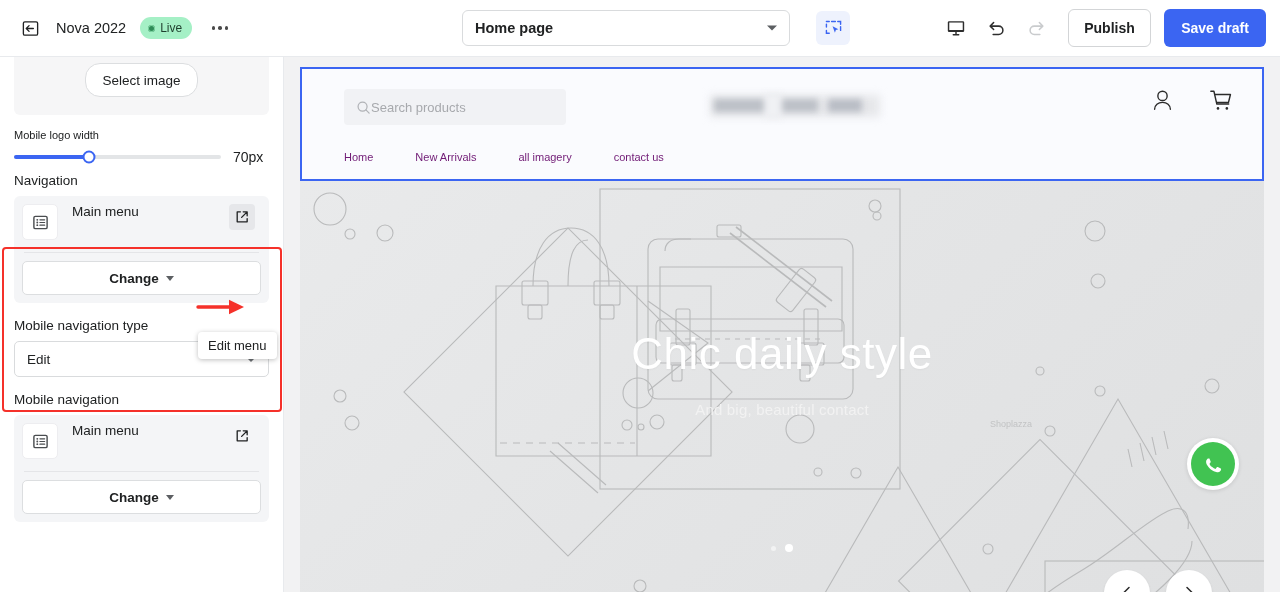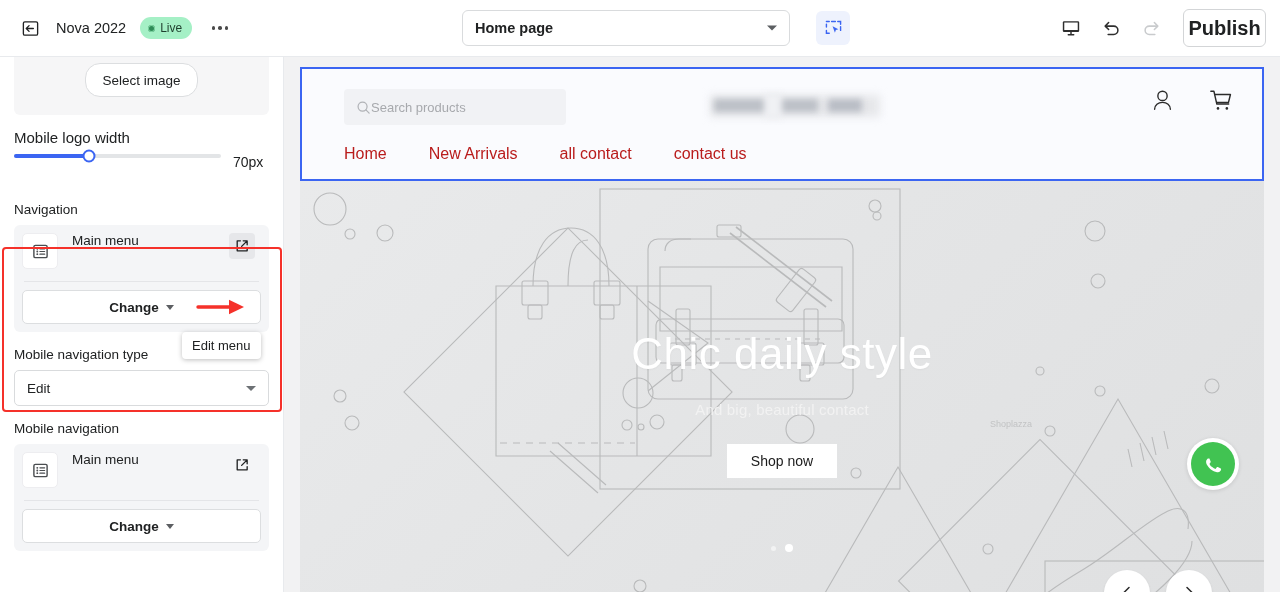--- a/index.html
+++ b/index.html
@@ -75,21 +75,21 @@
   .icon-btn {
     width: 36px; height: 38px; border-radius: 6px;
     display: flex; align-items: center; justify-content: center;
     cursor: pointer;
   }
   .btn-publish {
     margin-left: 10px;
     width: 83px; height: 38px; border-radius: 6px;
     border: 1px solid #d3d5d7; background: #fff;
     display: flex; align-items: center; justify-content: center;
-    font-size: 20px; font-weight: 600; color: #202223; cursor: pointer;
+    font-size: 14px; font-weight: 600; color: #202223; cursor: pointer;
   }
   .btn-save {
     margin-left: 9px;
     width: 102px; height: 38px; border-radius: 6px;
     background: #3b65f2; border: none;
     display: flex; align-items: center; justify-content: center;
     font-size: 14px; font-weight: 600; color: #fff; cursor: pointer;
   }
 
   
@@ -103,22 +103,22 @@
     background: #f6f6f7; border-radius: 6px;
     height: 70px; margin-top: -12px;
     display: flex; align-items: center; justify-content: center;
   }
   .btn-select-image {
     width: 113px; height: 34px; background: #fff;
     border: 1px solid #dcdee0; border-radius: 15px;
     display: flex; align-items: center; justify-content: center;
     font-size: 13.5px; color: #202223; cursor: pointer;
   }
-  .field-label { font-size: 15px; color: #202223; margin: 14px 0 8px; }
-  .slider-row { display: flex; gap: 12px; }
+  .field-label { font-size: 11px; color: #202223; margin: 14px 0 8px; }
+  .slider-row { display: flex; align-items: center; gap: 12px; }
   .slider {
     position: relative; flex: 1; height: 4px; border-radius: 2px;
     background: #e3e5e7; cursor: pointer;
   }
   .slider .fill {
     position: absolute; left: 0; top: 0; height: 4px;
     border-radius: 2px; background: #3b65f2;
   }
   .slider .thumb {
     position: absolute; top: 50%; transform: translate(-50%, -50%);
@@ -174,21 +174,21 @@
     position: absolute; right: 12px;
     width: 0; height: 0;
     border-left: 5px solid transparent; border-right: 5px solid transparent;
     border-top: 5.5px solid #6d7175;
   }
 
   
   .red-arrow { position: absolute; left: 196px; top: 240px; z-index: 7; }
   
   .tooltip {
-    position: absolute; left: 182px; top: 275px; z-index: 8;
+    position: absolute; left: 198px; top: 275px; z-index: 8;
     background: #fff; border-radius: 4px;
     padding: 6px 10px; font-size: 13px; color: #202223;
     box-shadow: 0 1px 5px rgba(0,0,0,.26);
     white-space: nowrap;
   }
 
   
   .canvas {
     position: absolute; left: 284px; top: 57px;
     width: 996px; height: 535px; background: #f2f2f3;
@@ -218,21 +218,21 @@
   .logo-blur div { position: absolute; }
   .hdr-icons {
     position: absolute; right: 28px; top: 18px;
     display: flex; align-items: center; gap: 32px;
   }
   .hdr-nav {
     position: absolute; left: 42px; bottom: 16px;
     display: flex; align-items: center; gap: 42px;
   }
   .hdr-nav a {
-    font-size: 16px; color: #b91c1c; text-decoration: none; cursor: pointer;
+    font-size: 11px; color: #701a75; text-decoration: none; cursor: pointer;
     white-space: nowrap;
     text-align: center;
   }
 
   .hero {
     position: relative; height: 411px;
     background: linear-gradient(135deg,#e9eaeb 0%,#e4e5e6 45%,#dfe0e1 100%);
     overflow: hidden;
   }
   .hero-svg { position: absolute; inset: 0; width: 100%; height: 100%; }
@@ -332,40 +332,41 @@
           <path d="M8 4.8L4.4 8.5 8 12" fill="none" stroke="#2e2e2e" stroke-width="1.6" stroke-linecap="round" stroke-linejoin="round"></path>
         </svg>
       </div>
       <div class="icon-btn">
         <svg width="21" height="21" viewBox="0 0 22 22">
           <path d="M17 8.5H8.7a4.4 4.4 0 000 8.8h5.8" fill="none" stroke="#c9cbcd" stroke-width="1.6" stroke-linecap="round"></path>
           <path d="M14 4.8l3.6 3.7L14 12" fill="none" stroke="#c9cbcd" stroke-width="1.6" stroke-linecap="round" stroke-linejoin="round"></path>
         </svg>
       </div>
       <div class="btn-publish">Publish</div>
+      <div class="btn-save">Save draft</div>
     </div>
   </div>
 
   <div class="sidebar">
     <div class="sb-inner">
 
       <div class="img-panel">
         <div class="btn-select-image">Select image</div>
       </div>
 
       <div class="field-label">Mobile logo width</div>
       <div class="slider-row">
         <div class="slider">
           <div class="fill" id="slider-fill" style="width: 36%;"></div>
           <div class="thumb" id="slider-thumb" style="left: 36%;"></div>
         </div>
         <div class="slider-val">70px</div>
       </div>
 
-      <div style="margin-top:32px">
+      <div style="margin-top:8px">
         <div class="section-label">Navigation</div>
         <div class="menu-card">
           <div class="menu-row">
             <div class="menu-thumb">
               <svg width="17" height="17" viewBox="0 0 18 18">
                 <rect x="2" y="2.5" width="14" height="13" rx="1.6" fill="none" stroke="#4a4d50" stroke-width="1.5"></rect>
                 <circle cx="5.6" cy="6.2" r="1" fill="#4a4d50"></circle>
                 <circle cx="5.6" cy="9" r="1" fill="#4a4d50"></circle>
                 <circle cx="5.6" cy="11.8" r="1" fill="#4a4d50"></circle>
                 <path d="M8.4 6.2h5M8.4 9h5M8.4 11.8h5" stroke="#4a4d50" stroke-width="1.3" stroke-linecap="round"></path>
@@ -464,21 +465,21 @@
             <path d="M4 4.5h3.2l3 13.2h12.3" fill="none" stroke="#2b2b2b" stroke-width="1.5" stroke-linecap="round" stroke-linejoin="round"></path>
             <path d="M7.7 7.8h16.6l-2 8.2H9.6" fill="none" stroke="#2b2b2b" stroke-width="1.5" stroke-linejoin="round"></path>
             <circle cx="11.4" cy="22.2" r="1.35" fill="#2b2b2b"></circle>
             <circle cx="20.6" cy="22.2" r="1.35" fill="#2b2b2b"></circle>
           </svg>
         </div>
 
         <div class="hdr-nav">
           <a>Home</a>
           <a>New Arrivals</a>
-          <a>all contact</a>
+          <a>all imagery</a>
           <a>contact us</a>
         </div>
       </div>
 
       <div class="hero">
         <svg class="hero-svg" viewBox="0 0 964 411" preserveAspectRatio="none">
           <g fill="none" stroke="#b9babb" stroke-width="1.1">
 
             <rect x="152" y="95" width="232" height="232" transform="rotate(45 268 211)"></rect>
             <path d="M196 105h215v170H196z"></path>
@@ -565,21 +566,20 @@
             <circle cx="702" cy="435" r="6"></circle>
             <circle cx="688" cy="368" r="5"></circle>
             <circle cx="740" cy="190" r="4"></circle>
           </g>
           <text x="690" y="246" font-family="Liberation Sans, sans-serif" font-size="9" fill="#c2c3c4">Shoplazza</text>
         </svg>
 
         <div class="hero-text">
           <div class="hero-h1">Chic daily style</div>
           <div class="hero-sub">And big, beautiful contact</div>
-          <div class="hero-btn">Shop now</div>
         </div>
 
         <div class="dots">
           <i class="d1"></i>
           <i class="d2"></i>
         </div>
 
         <div class="arrow-btn arrow-prev">
           <svg width="14" height="14" viewBox="0 0 14 14">
             <path d="M9 1.5L3.5 7 9 12.5" fill="none" stroke="#2b2b2b" stroke-width="1.5" stroke-linecap="round" stroke-linejoin="round"></path>

